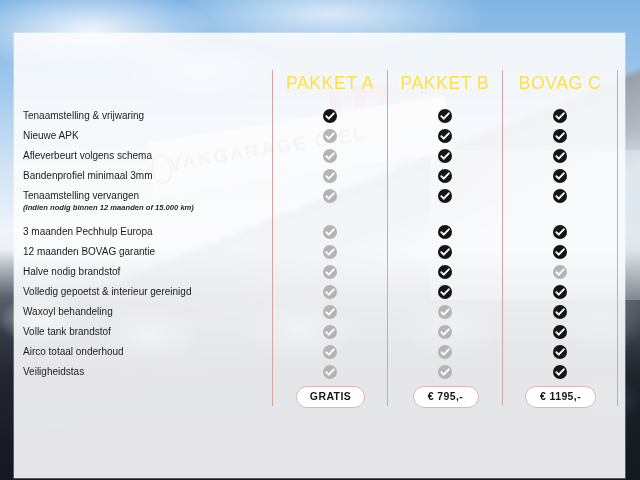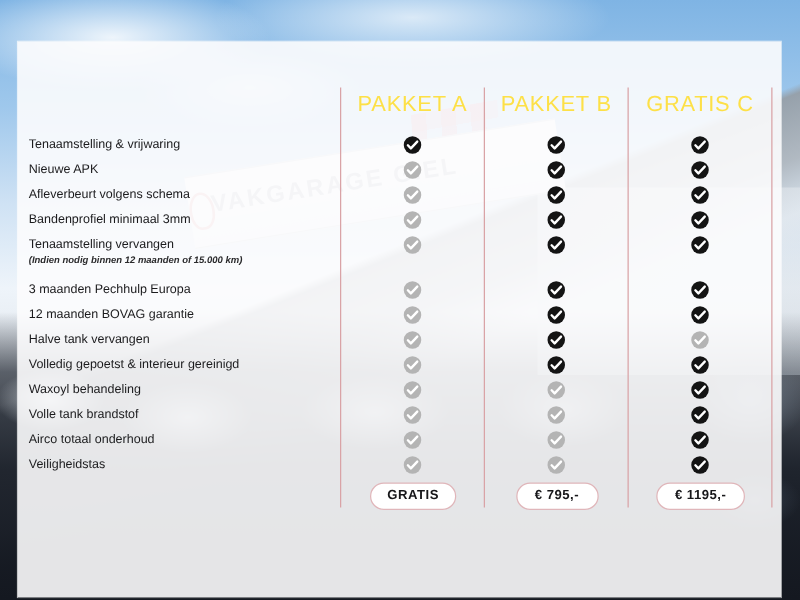--- a/index.html
+++ b/index.html
@@ -208,21 +208,21 @@
 
   <div class="card"></div>
 
   <div id="content">
       <div class="divider" style="left: 272px;"></div>
       <div class="divider" style="left: 387px;"></div>
       <div class="divider" style="left: 502px;"></div>
       <div class="divider" style="left: 617px;"></div>
       <div class="head" style="left: 273px; width: 114px;">PAKKET A</div>
       <div class="head" style="left: 388px; width: 114px;">PAKKET B</div>
-      <div class="head" style="left: 503px; width: 114px;">GRATIS C</div>
+      <div class="head" style="left: 503px; width: 114px;">BOVAG C</div>
       <div class="feat" style="top: 109px;">Tenaamstelling &amp; vrijwaring</div>
       <div class="chk on" style="left: 322.5px; top: 109px;">
         <svg width="14" height="14" viewBox="0 0 14 14">
           <path d="M3.3 7.2 L5.7 9.7 L10.8 4.3" fill="none" stroke="#ffffff" stroke-width="1.9" stroke-linecap="round" stroke-linejoin="round"></path>
         </svg>
       </div>
       <div class="chk on" style="left: 437.5px; top: 109px;">
         <svg width="14" height="14" viewBox="0 0 14 14">
           <path d="M3.3 7.2 L5.7 9.7 L10.8 4.3" fill="none" stroke="#ffffff" stroke-width="1.9" stroke-linecap="round" stroke-linejoin="round"></path>
         </svg>
@@ -322,21 +322,21 @@
       <div class="chk on" style="left: 437.5px; top: 245px;">
         <svg width="14" height="14" viewBox="0 0 14 14">
           <path d="M3.3 7.2 L5.7 9.7 L10.8 4.3" fill="none" stroke="#ffffff" stroke-width="1.9" stroke-linecap="round" stroke-linejoin="round"></path>
         </svg>
       </div>
       <div class="chk on" style="left: 552.5px; top: 245px;">
         <svg width="14" height="14" viewBox="0 0 14 14">
           <path d="M3.3 7.2 L5.7 9.7 L10.8 4.3" fill="none" stroke="#ffffff" stroke-width="1.9" stroke-linecap="round" stroke-linejoin="round"></path>
         </svg>
       </div>
-      <div class="feat" style="top: 265px;">Halve tank vervangen</div>
+      <div class="feat" style="top: 265px;">Halve nodig brandstof</div>
       <div class="chk off" style="left: 322.5px; top: 265px;">
         <svg width="14" height="14" viewBox="0 0 14 14">
           <path d="M3.3 7.2 L5.7 9.7 L10.8 4.3" fill="none" stroke="#ffffff" stroke-width="1.9" stroke-linecap="round" stroke-linejoin="round"></path>
         </svg>
       </div>
       <div class="chk on" style="left: 437.5px; top: 265px;">
         <svg width="14" height="14" viewBox="0 0 14 14">
           <path d="M3.3 7.2 L5.7 9.7 L10.8 4.3" fill="none" stroke="#ffffff" stroke-width="1.9" stroke-linecap="round" stroke-linejoin="round"></path>
         </svg>
       </div>

